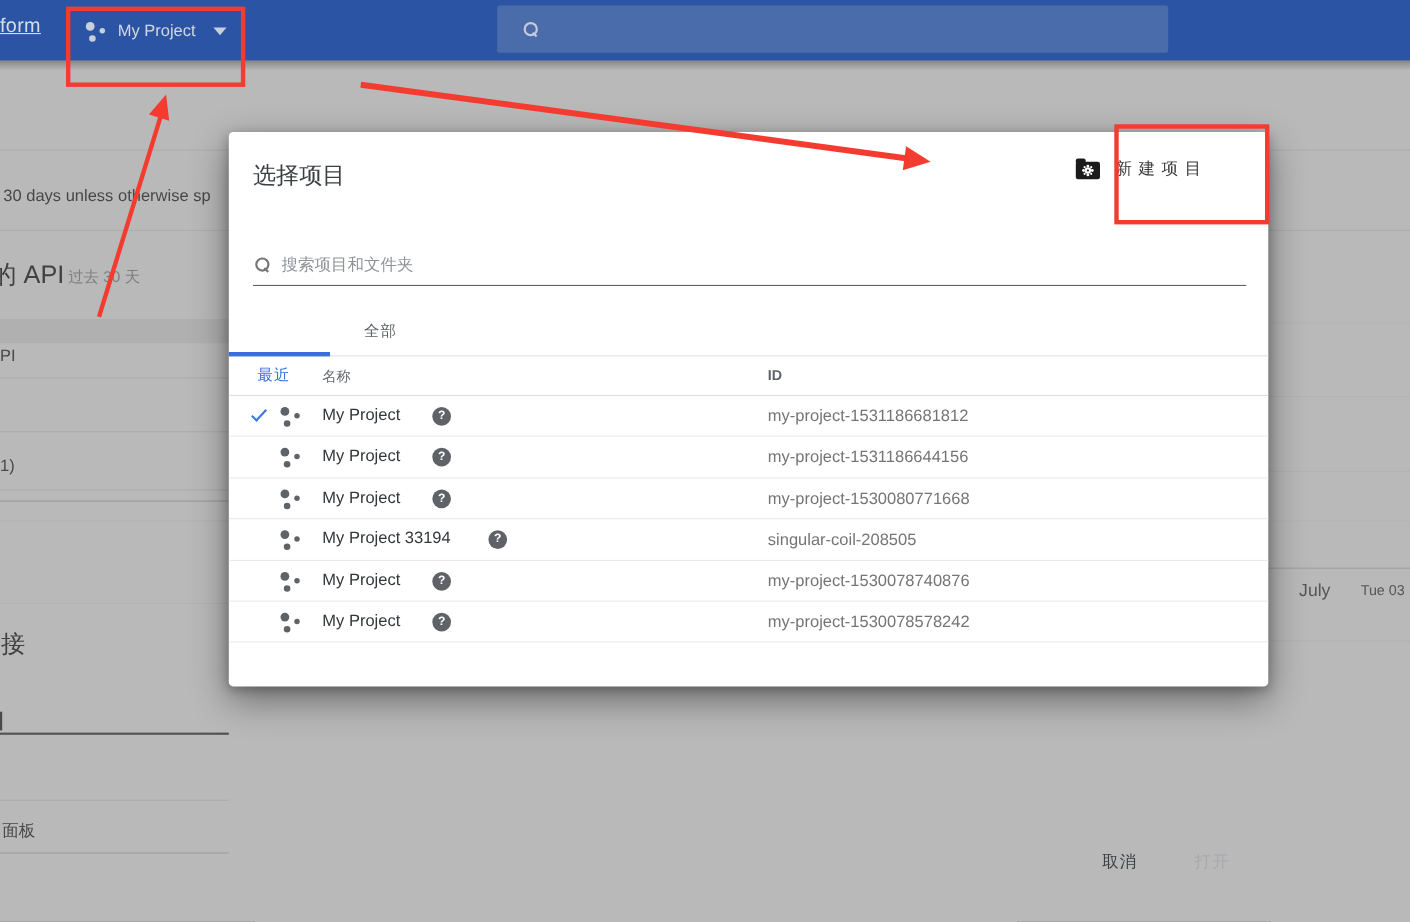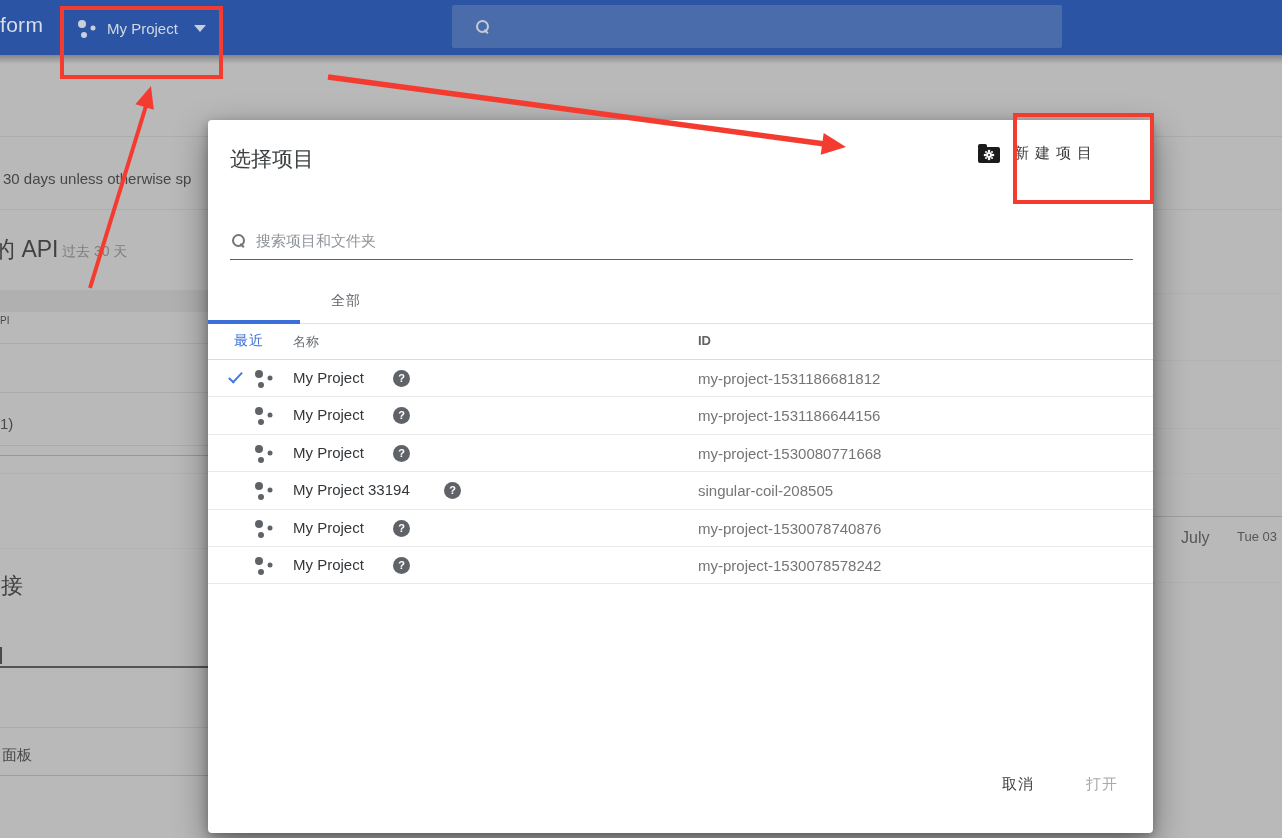--- a/index.html
+++ b/index.html
@@ -5,21 +5,21 @@
   * { margin:0; padding:0; box-sizing:border-box; }
   html,body { background:#888; }
   body { font-family:"Liberation Sans","DejaVu Sans",sans-serif; }
   .stage { position:relative; width:1282px; height:838px; overflow:hidden; background:#b9b9b9; margin:0 auto; }
   .abs { position:absolute; }
 
   
   .topbar { position:absolute; left:0; top:0; width:1282px; height:55px; background:#2b54a5; }
   .bar-shadow { position:absolute; left:0; top:55px; width:1282px; height:9px;
     background:linear-gradient(rgba(0,0,0,0.28),rgba(0,0,0,0)); }
-  .brand { position:absolute; left:0; top:13px; font-size:21px; color:#d9dde7; letter-spacing:0.3px; }
+  .brand { position:absolute; left:0; top:13px; font-size:18px; color:#d9dde7; letter-spacing:0.3px;text-decoration:underline; }
   .proj-switch { position:absolute; left:78px; top:12px; height:32px; display:flex; align-items:center; gap:10px; cursor:pointer; }
   .proj-label { font-size:15px; color:#d2d8e3; }
   .caret { width:0; height:0; border-left:6px solid transparent; border-right:6px solid transparent; border-top:7px solid #c7cedc; margin-left:6px; }
 
   
   .dots { position:relative; width:19px; height:19px; }
   .dots::before { content:""; position:absolute; left:0; top:1px; width:8px; height:8px; border-radius:50%;
     background:currentColor; box-shadow:11px 4px 0 -1.5px currentColor, 2px 11px 0 -1px currentColor; }
   .dots.light { color:#c9d0dc; }
   .dots.dark { color:#5f6368; }
@@ -30,21 +30,21 @@
   .mag { position:relative; width:14px; height:14px; }
   .mag::before { content:""; position:absolute; left:0; top:0; width:9px; height:9px; border:2px solid currentColor; border-radius:50%; }
   .mag::after { content:""; position:absolute; left:9px; top:9px; width:5px; height:2px; background:currentColor; transform:rotate(45deg); transform-origin:0 0; }
 
   .bg-line { position:absolute; height:1px; background:#ababab; }
   .bg-band { position:absolute; left:0; top:290px; width:208px; height:22px; background:#b0b0b0; }
   .bg-text { position:absolute; color:#474747; white-space:nowrap; }
   .clip { overflow:hidden; }
 
   
-  .dialog { position:absolute; left:208px; top:120px; width:945px; height:713px; background:#fff;
+  .dialog { position:absolute; left:208px; top:120px; width:945px; height:504px; background:#fff;
     border-radius:4px; box-shadow:0 12px 34px rgba(0,0,0,0.42), 0 3px 10px rgba(0,0,0,0.25); }
   .dlg-title { position:absolute; left:22px; top:25px; font-size:21px; color:#3c4043; }
 
   .newproj { position:absolute; left:770px; top:24px; height:38px; display:flex; align-items:flex-start; gap:14px; cursor:pointer; }
   .folder { position:relative; width:22px; height:16px; background:#1b1b1b; border-radius:2px; margin-top:3px; }
   .folder::before { content:""; position:absolute; left:0; top:-3px; width:9px; height:4px; background:#1b1b1b; border-radius:2px 2px 0 0; }
   .gear { position:absolute; left:8px; top:5px; width:6px; height:6px; background:#fff; border-radius:50%;
     box-shadow:0 -4px 0 -1.7px #fff, 0 4px 0 -1.7px #fff, -4px 0 0 -1.7px #fff, 4px 0 0 -1.7px #fff,
       -3px -3px 0 -2px #fff, 3px 3px 0 -2px #fff, -3px 3px 0 -2px #fff, 3px -3px 0 -2px #fff; }
   .gear::after { content:""; position:absolute; left:2px; top:2px; width:2px; height:2px; border-radius:50%; background:#1b1b1b; }
@@ -104,21 +104,21 @@
   <div class="bar-shadow"></div>
 
   <div class="bg-line" style="left:0; top:136px; width:1282px; background:#adadad;"></div>
   <div class="bg-line" style="left:0; top:209px; width:1282px; background:#aeaeae;"></div>
   <span class="bg-text" style="left:3px; top:170px; font-size:15px;">30 days unless otherwise sp</span>
   <div class="clip abs" style="left:0; top:234px; width:80px; height:30px;">
     <span style="font-size:23px; color:#414141; margin-left:-8px; white-space:nowrap; display:inline-block;">的 API</span>
   </div>
   <span class="bg-text" style="left:62px; top:243px; font-size:14px; color:#7e7e7e;">过去 30 天</span>
   <div class="bg-band"></div>
-  <span class="bg-text" style="left:0; top:315px; font-size:10px; color:#4a4a4a;">PI</span>
+  <span class="bg-text" style="left:0; top:315px; font-size:15px; color:#4a4a4a;">PI</span>
   <div class="bg-line" style="left:0; top:343px; width:208px;"></div>
   <div class="bg-line" style="left:0; top:392px; width:208px;"></div>
   <span class="bg-text" style="left:0; top:415px; font-size:15px; color:#4a4a4a;">1)</span>
   <div class="bg-line" style="left:0; top:445px; width:208px;"></div>
   <div class="bg-line" style="left:0; top:455px; width:208px; background:#979797;"></div>
   <div class="bg-line" style="left:0; top:473px; width:208px; background:#b2b2b2;"></div>
   <div class="bg-line" style="left:0; top:548px; width:208px; background:#b3b3b3;"></div>
   <span class="bg-text" style="left:1px; top:571px; font-size:22px; color:#414141;">接</span>
   <div class="abs" style="left:0; top:647px; width:2px; height:17px; background:#4a4a4a;"></div>
   <div class="bg-line" style="left:0; top:666px; width:208px; height:2px; background:#545454;"></div>

